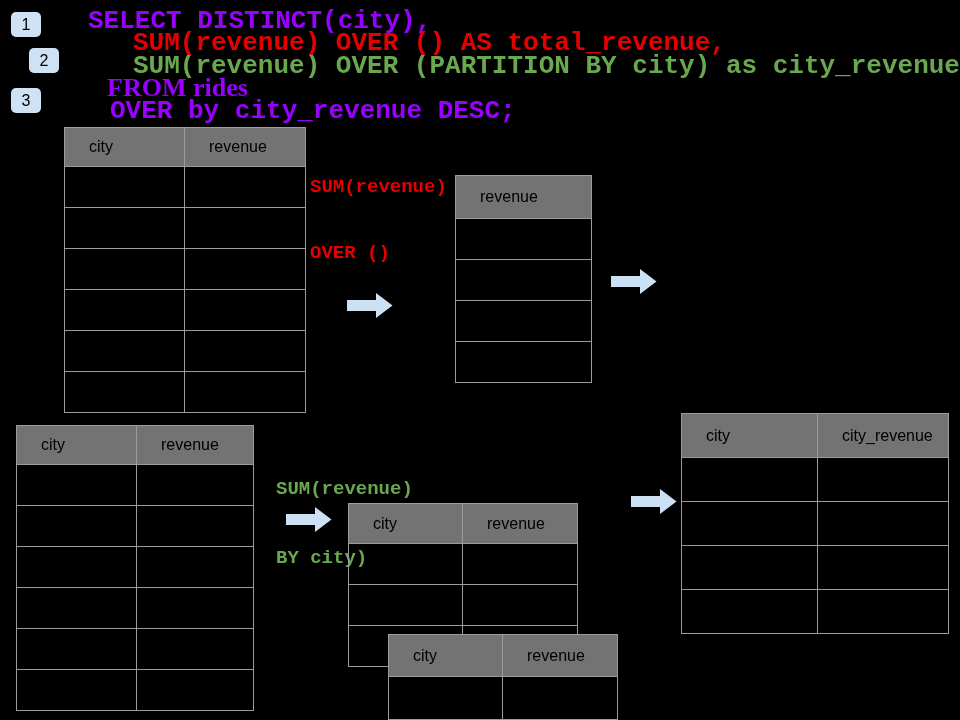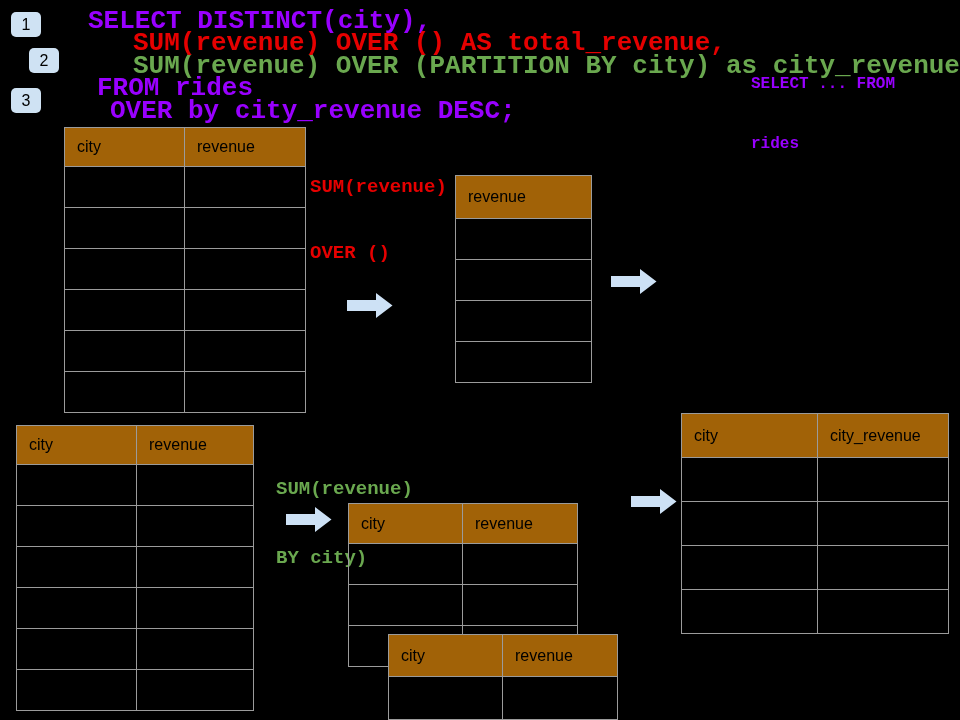--- a/index.html
+++ b/index.html
@@ -16,35 +16,35 @@
 
   
   .code{position:absolute;font-family:"Liberation Mono",monospace;font-weight:bold;
         font-size:26px;line-height:22px;white-space:pre;}
   .purple{color:#9900FF;}
   .red{color:#E60000;}
   .green{color:#6AA84F;}
   #sql-l1{left:88px;top:10px;}
   #sql-l2{left:133px;top:32px;}
   #sql-l3{left:133px;top:55px;}
-  #sql-l4{left:97px;top:77px;}
+  #sql-l4{left:107px;top:77px;font-family:Liberation Serif, serif;}
   #sql-l5{left:110px;top:100px;}
 
   #from-note{position:absolute;left:751px;top:34px;font-family:"Liberation Mono",monospace;
              font-weight:bold;font-size:16px;line-height:20px;color:#9900FF;white-space:pre;}
 
   #total-label{position:absolute;left:310px;top:132px;font-family:"Liberation Mono",monospace;
                font-weight:bold;font-size:19px;line-height:22px;color:#E60000;white-space:pre;}
   #partition-label{position:absolute;left:276px;top:432px;font-family:"Liberation Mono",monospace;
                font-weight:bold;font-size:19px;line-height:23px;color:#6AA84F;white-space:pre;}
 
   
   .tbl{position:absolute;border-collapse:collapse;table-layout:fixed;background:transparent;}
-  .tbl th{background:#a16207;color:#000;font-weight:normal;font-size:16px;text-align:left;
-          padding:0 0 0 12px;border:1px solid #9B9B9B;vertical-align:middle;
+  .tbl th{background:#737373;color:#000;font-weight:normal;font-size:16px;text-align:left;
+          padding:0 0 0 24px;border:1px solid #9B9B9B;vertical-align:middle;
           font-family:"Liberation Sans",sans-serif;}
   .tbl td{border:1px solid #9B9B9B;padding:0;}
 
   #t-source-top{left:64px;top:127px;width:241px;}
   #t-source-top th{height:38px;} #t-source-top td{height:40px;}
 
   #t-total-result{left:455px;top:175px;width:136px;}
   #t-total-result th{height:42px;} #t-total-result td{height:40px;}
 
   #t-source-bottom{left:16px;top:425px;width:237px;}
@@ -74,24 +74,20 @@
   <div class="badge" id="badge-1">1</div>
   <div class="badge" id="badge-2">2</div>
   <div class="badge" id="badge-3">3</div>
 
   <div class="code purple" id="sql-l1">SELECT DISTINCT(city),</div>
   <div class="code green" id="sql-l3">SUM(revenue) OVER (PARTITION BY city) as city_revenue</div>
   <div class="code red" id="sql-l2">SUM(revenue) OVER () AS total_revenue,</div>
   <div class="code purple" id="sql-l4">FROM rides</div>
   <div class="code purple" id="sql-l5">OVER by city_revenue DESC;</div>
 
-  <div id="from-note">
-    <div>SELECT ... FROM</div>
-    <div>rides</div>
-  </div>
 
   <div id="total-label">
     <div>SUM(revenue)</div>
     <div>OVER ()</div>
   </div>
 
   <div id="partition-label">
     <div>SUM(revenue)</div>
     <div>BY city)</div>
   </div>

